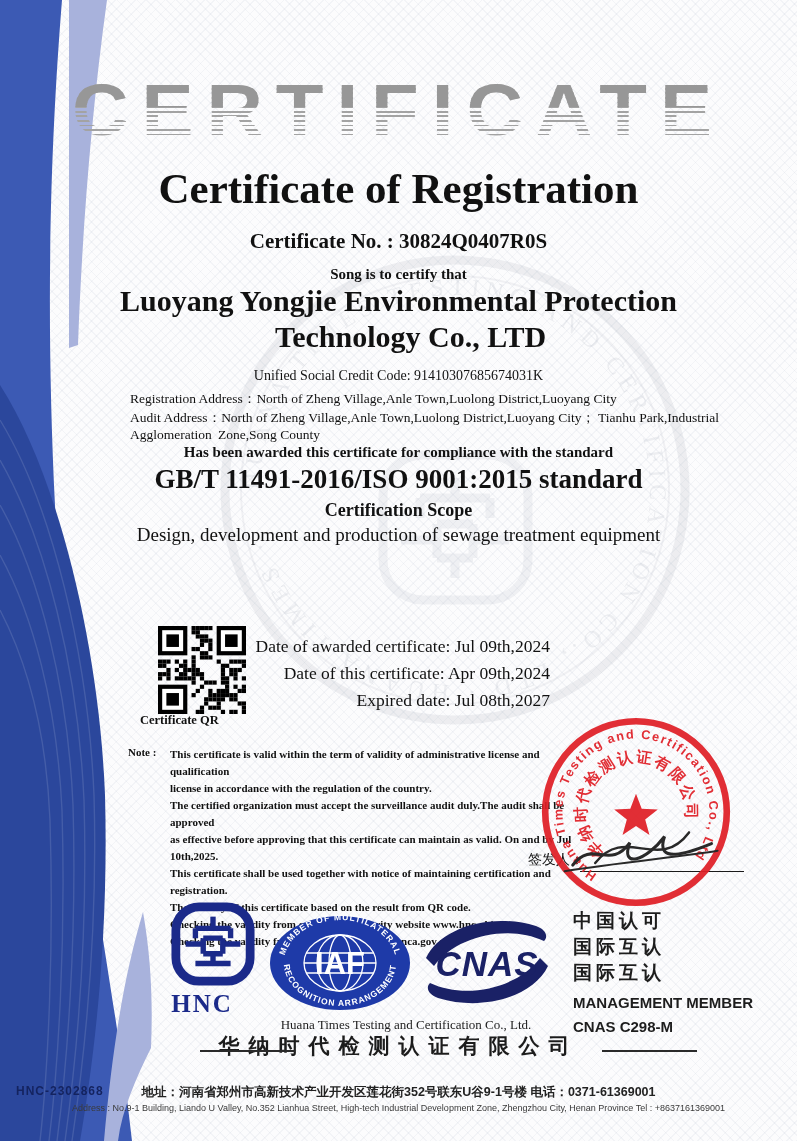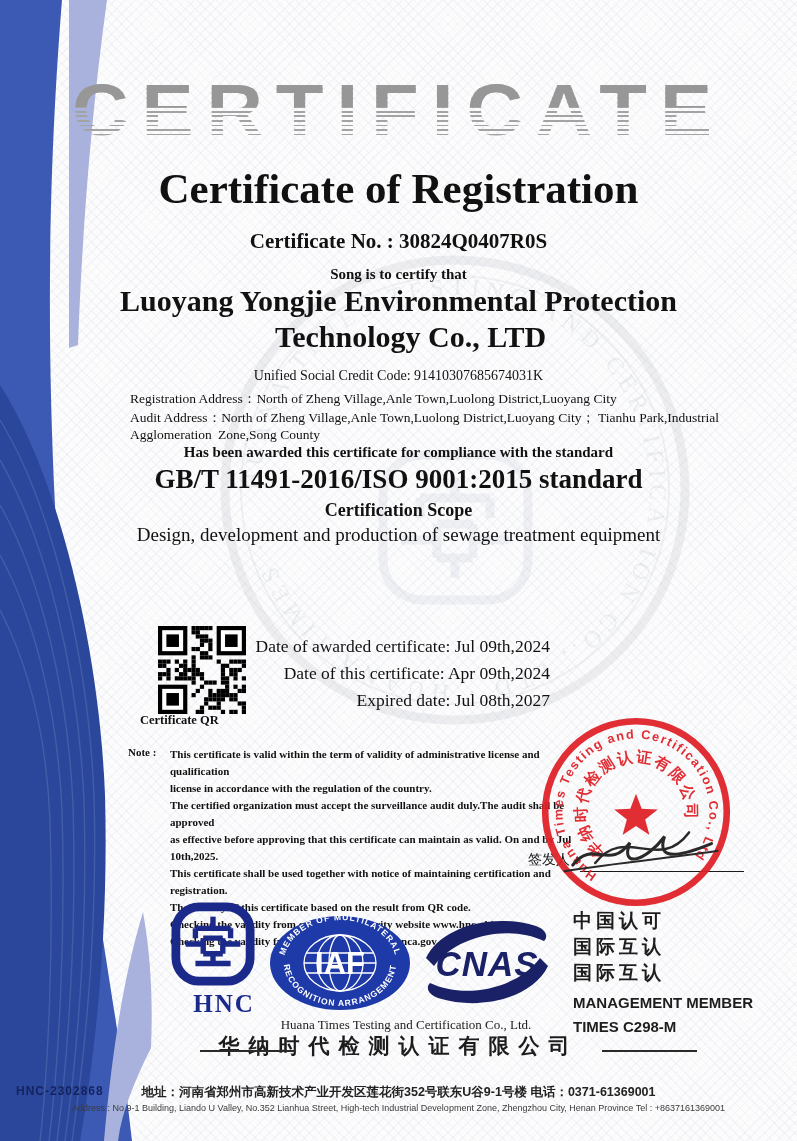--- a/index.html
+++ b/index.html
@@ -46,21 +46,21 @@
   .scope{top:524px; font-size:19px;}
   .qr{left:158px; top:626px; z-index:3;}
   .qrlabel{left:140px; top:713px; width:126px; text-align:left; font-size:12.5px; font-weight:700; z-index:3;}
   .dates{left:250px; top:633px; width:300px; text-align:right; z-index:3; font-size:17.5px; line-height:27px;}
   .note-label{left:128px; top:746px; font-size:11px; font-weight:700; z-index:3;}
   .note-lines{left:170px; top:746px; width:428px; z-index:3; font-size:11px; font-weight:700; line-height:17px;}
   .issuer{left:528px; top:851px; font-size:14px; z-index:4;}
   .sig-line{left:580px; top:857px; width:164px; height:14px; border-bottom:1.6px solid #1a1a1a; z-index:4;}
   .stamp{left:534px; top:710px; z-index:5; opacity:.93;}
   .hnc-seal{left:170px; top:901px; z-index:3;}
-  .hnc-label{left:174px; top:990px; width:100px; text-align:center; z-index:3;
+  .hnc-label{left:152px; top:990px; width:100px; text-align:center; z-index:3;
     font-size:25px; font-weight:700; color:#1b2a8a; letter-spacing:2px;}
   .iaf{left:268px; top:914px; z-index:3;}
   .cnas{left:420px; top:916px; z-index:3;}
   .accred{left:573px; top:908px; z-index:3; color:#1d1d1d;}
   .accred .cn{font-size:19px; font-weight:700; line-height:26px; letter-spacing:4px;
     font-family:"Liberation Sans","DejaVu Sans",sans-serif;}
   .accred .en{font-size:15px; font-weight:700; line-height:24px;
     font-family:"Liberation Sans","DejaVu Sans",sans-serif;}
   .accred .en1{margin-top:5px;}
   .foot-cn{top:1032px; font-size:21px; font-weight:700; letter-spacing:9px; color:#1c1c1c; z-index:3;}
@@ -352,21 +352,21 @@
     <path fill="#1a2166" d="M6,42 C20,12 70,-4 116,10 C125,13 129,20 124,25 C88,8 36,20 14,50 Z"></path>
     <path fill="#1a2166" d="M128,50 C114,80 64,96 18,82 C9,79 5,72 10,67 C46,84 98,72 120,42 Z"></path>
     <text x="67" y="60" font-family="Liberation Sans, sans-serif" font-size="35" font-weight="900" font-style="italic" fill="#1a2166" text-anchor="middle" letter-spacing="1">CNAS</text>
   </svg>
 
   <div class="abs accred">
     <div class="cn">中国认可</div>
     <div class="cn">国际互认</div>
     <div class="cn">国际互认</div>
     <div class="en en1">MANAGEMENT MEMBER</div>
-    <div class="en">TIMES C298-M</div>
+    <div class="en">CNAS C298-M</div>
   </div>
 
   <div class="abs t-center foot-cn">华纳时代检测认证有限公司</div>
   <div class="abs foot-sep sep-l"></div>
   <div class="abs foot-sep sep-r"></div>
   <div class="abs t-center foot-en">Huana Times Testing and Certification Co., Ltd.</div>
   <div class="abs t-center foot-addr-cn">地址：河南省郑州市高新技术产业开发区莲花街352号联东U谷9-1号楼  电话：0371-61369001</div>
   <div class="abs t-center foot-addr-en">Address : No.9-1 Building, Liando U Valley, No.352 Lianhua Street, High-tech Industrial Development Zone, Zhengzhou City, Henan Province   Tel : +8637161369001</div>
 
   <div class="abs serial">HNC-2302868</div>

